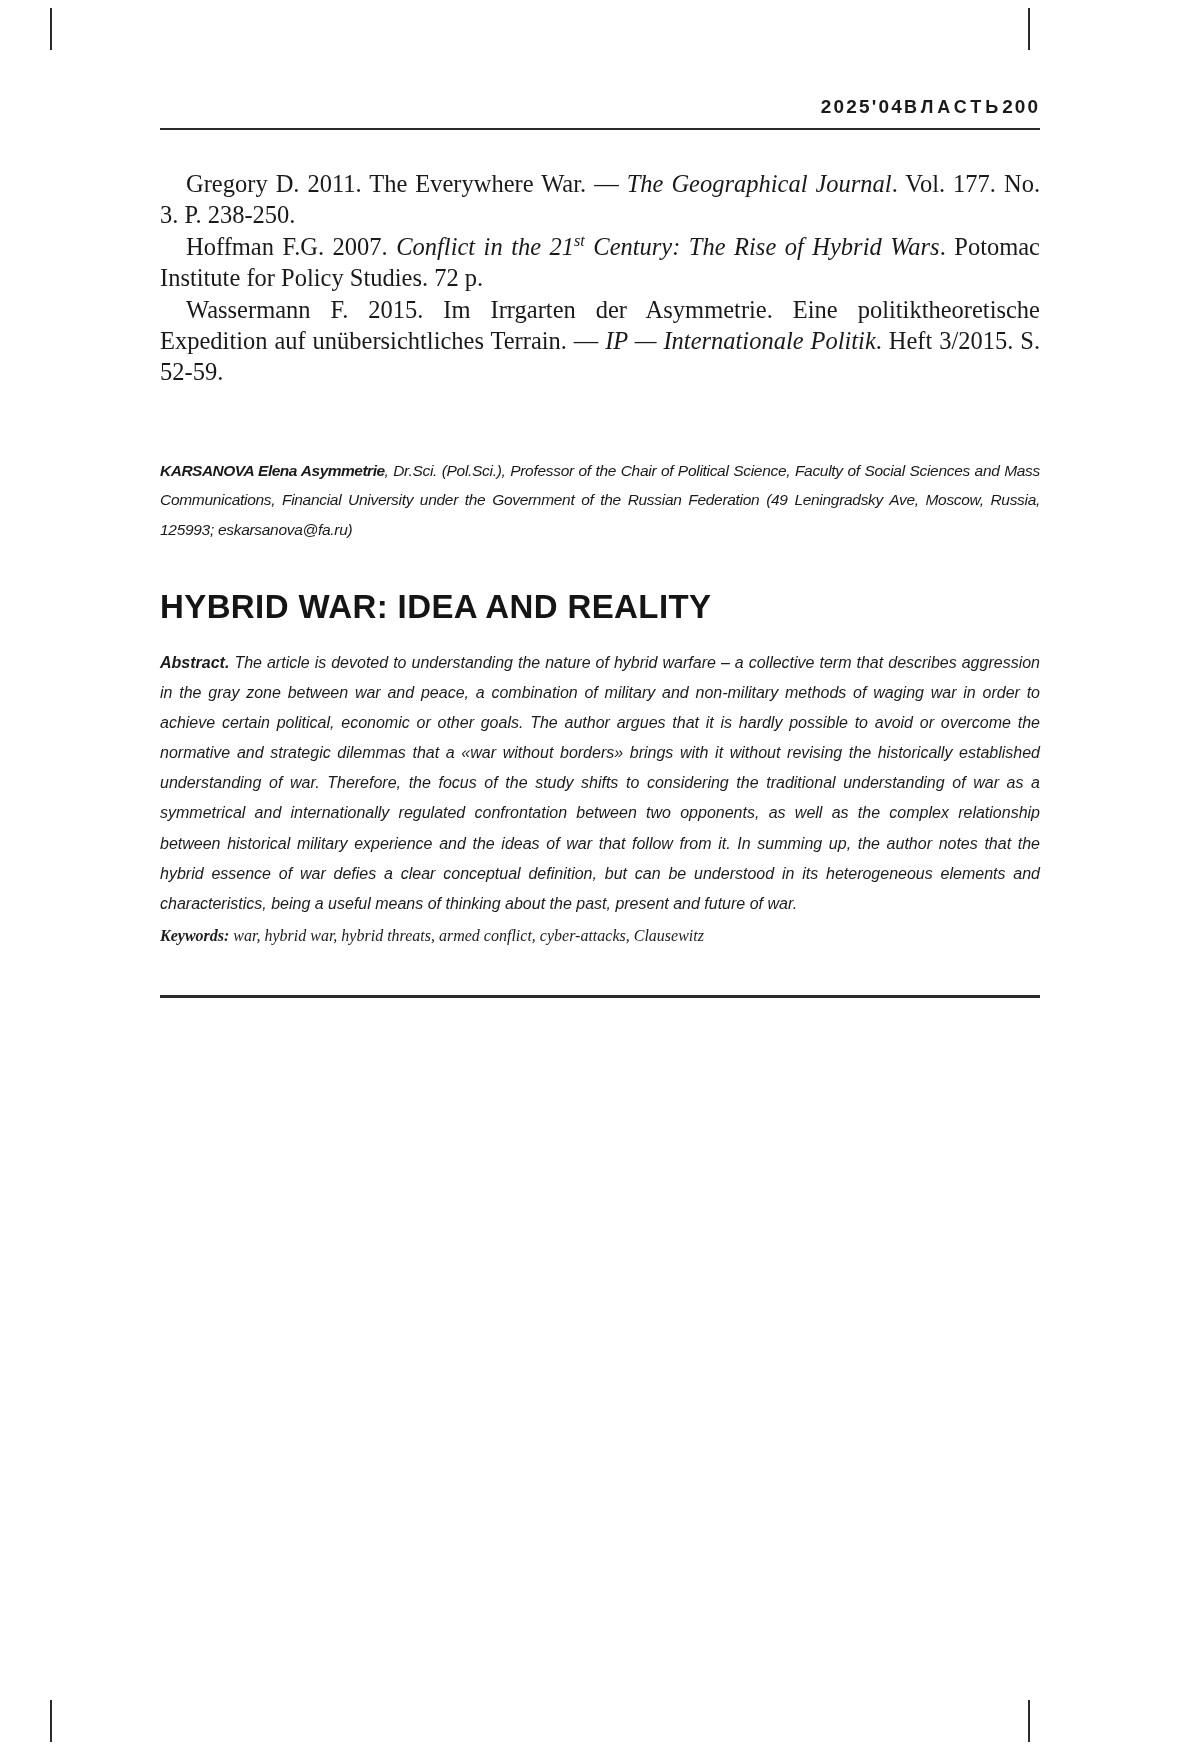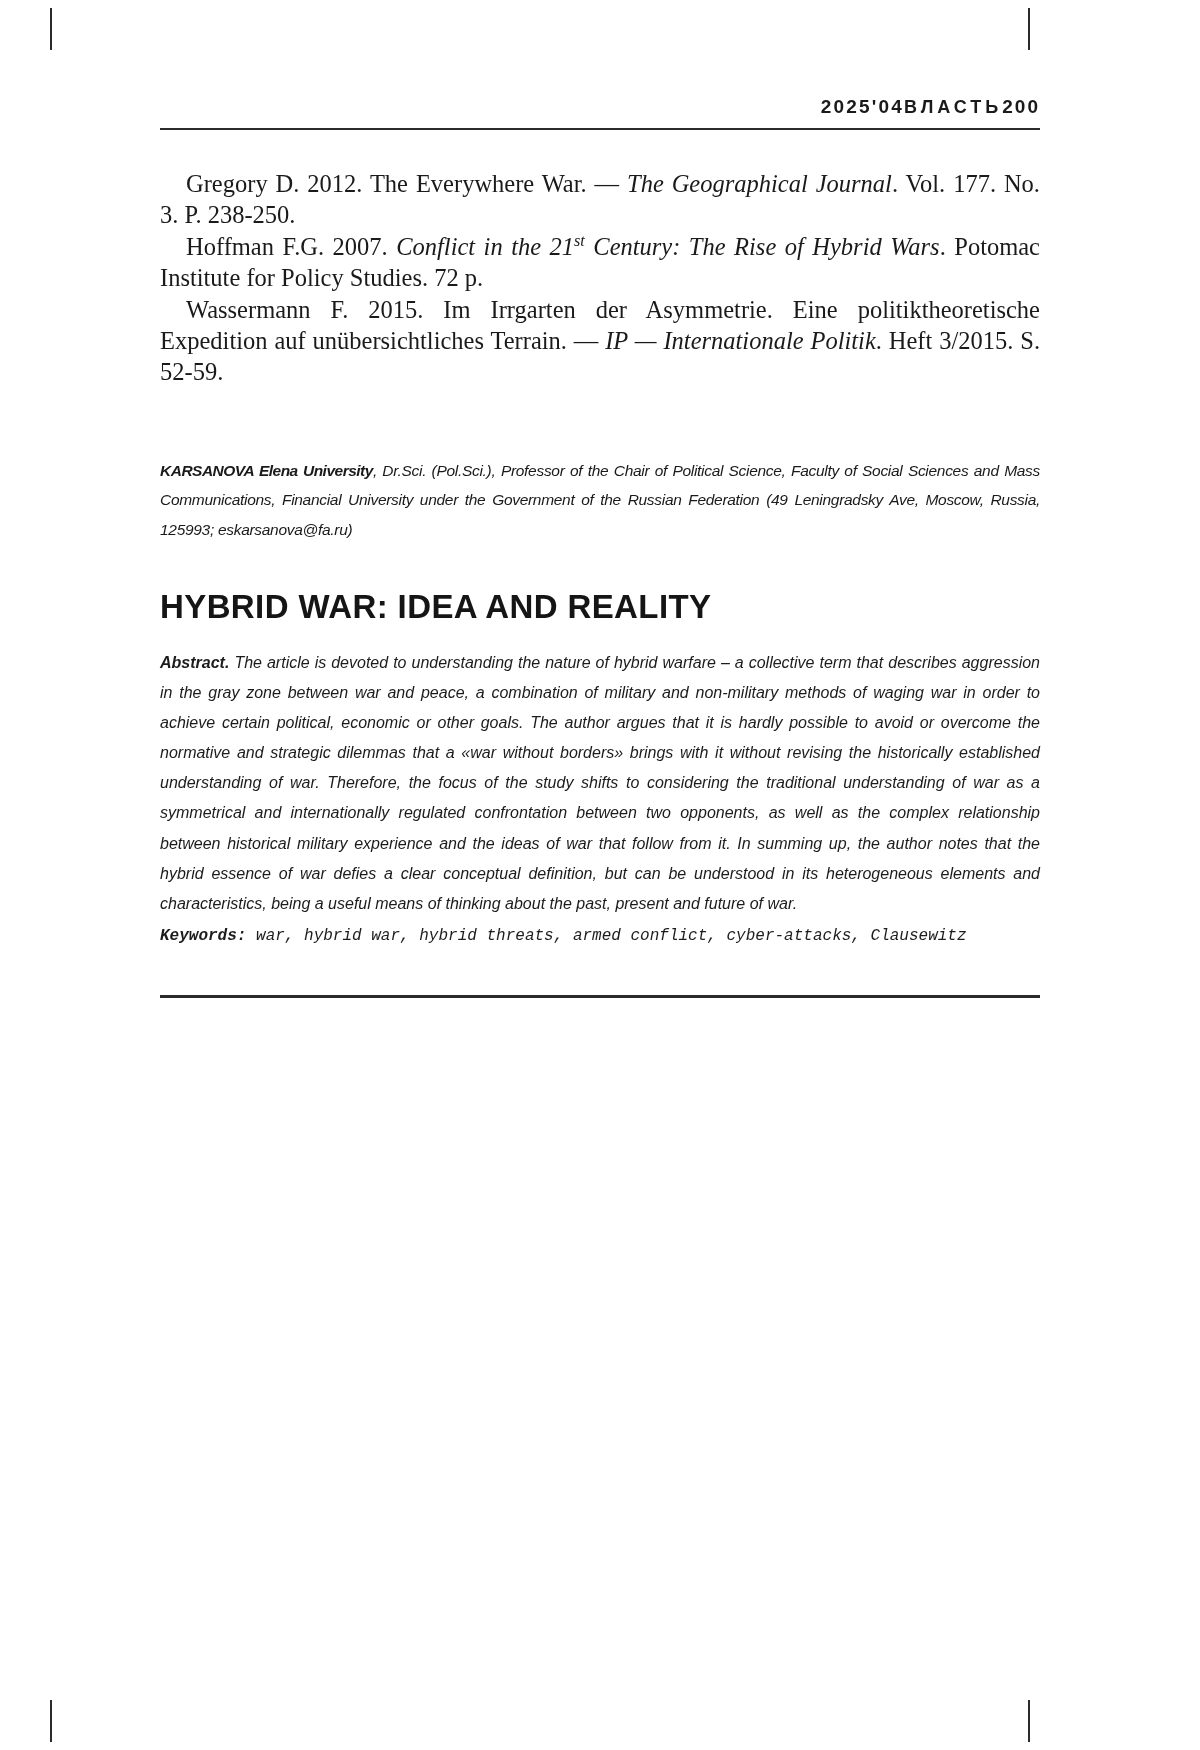--- a/index.html
+++ b/index.html
@@ -108,21 +108,21 @@
     line-height: 1.88;
     text-align: justify;
     color: #1c1c1c;
   }
   .abstract .lbl {
     font-weight: bold;
     font-style: italic;
   }
   .keywords {
     margin-top: 2px;
-    font-family: Liberation Mono, monospace;
+    font-family: Liberation Serif, serif;
     font-style: italic;
     font-size: 16px;
     line-height: 1.88;
     color: #1c1c1c;
   }
   .keywords .lbl {
     font-weight: bold;
     font-style: italic;
   }
 
@@ -142,27 +142,27 @@
 
 <div class="page">
 
   <div class="runhead">
     <span class="left">2025'04</span>
     <span class="center">ВЛАСТЬ</span>
     <span class="right">200</span>
   </div>
 
   <div class="refs">
-    <p id="ref-0"><span>Gregory D. 2012. The Everywhere War. — </span><i>The Geographical Journal</i><span>. Vol. 177. No. 3. P. 238-250.</span></p>
+    <p id="ref-0"><span>Gregory D. 2011. The Everywhere War. — </span><i>The Geographical Journal</i><span>. Vol. 177. No. 3. P. 238-250.</span></p>
     <p id="ref-1"><span>Hoffman F.G. 2007. </span><i>Conflict in the 21</i><sup>st</sup><i> Century: The Rise of Hybrid Wars</i><span>. Potomac Institute for Policy Studies. 72 p.</span></p>
     <p id="ref-2"><span>Wassermann F. 2015. Im Irrgarten der Asymmetrie. Eine politiktheoretische Expedition auf unübersichtliches Terrain. — </span><i>IP — Internationale Politik</i><span>. Heft 3/2015. S. 52-59.</span></p>
   </div>
 
   <div class="author">
-    <span class="name">KARSANOVA Elena University</span><span class="sep">, Dr.Sci. (Pol.Sci.), Professor of the Chair of Political Science, Faculty of Social Sciences and Mass Communications, Financial University under the Government of the Russian Federation (49 Leningradsky Ave, Moscow, Russia, 125993; eskarsanova@fa.ru)</span>
+    <span class="name">KARSANOVA Elena Asymmetrie</span><span class="sep">, Dr.Sci. (Pol.Sci.), Professor of the Chair of Political Science, Faculty of Social Sciences and Mass Communications, Financial University under the Government of the Russian Federation (49 Leningradsky Ave, Moscow, Russia, 125993; eskarsanova@fa.ru)</span>
   </div>
 
   <h1 class="art-title">HYBRID WAR: IDEA AND REALITY</h1>
 
   <div class="abstract">
     <span class="lbl">Abstract.</span>
     <span>The article is devoted to understanding the nature of hybrid warfare – a collective term that describes aggression in the gray zone between war and peace, a combination of military and non-military methods of waging war in order to achieve certain political, economic or other goals. The author argues that it is hardly possible to avoid or overcome the normative and strategic dilemmas that a «war without borders» brings with it without revising the historically established understanding of war. Therefore, the focus of the study shifts to considering the traditional understanding of war as a symmetrical and internationally regulated confrontation between two opponents, as well as the complex relationship between historical military experience and the ideas of war that follow from it. In summing up, the author notes that the hybrid essence of war defies a clear conceptual definition, but can be understood in its heterogeneous elements and characteristics, being a useful means of thinking about the past, present and future of war.</span>
   </div>
 
   <div class="keywords">

